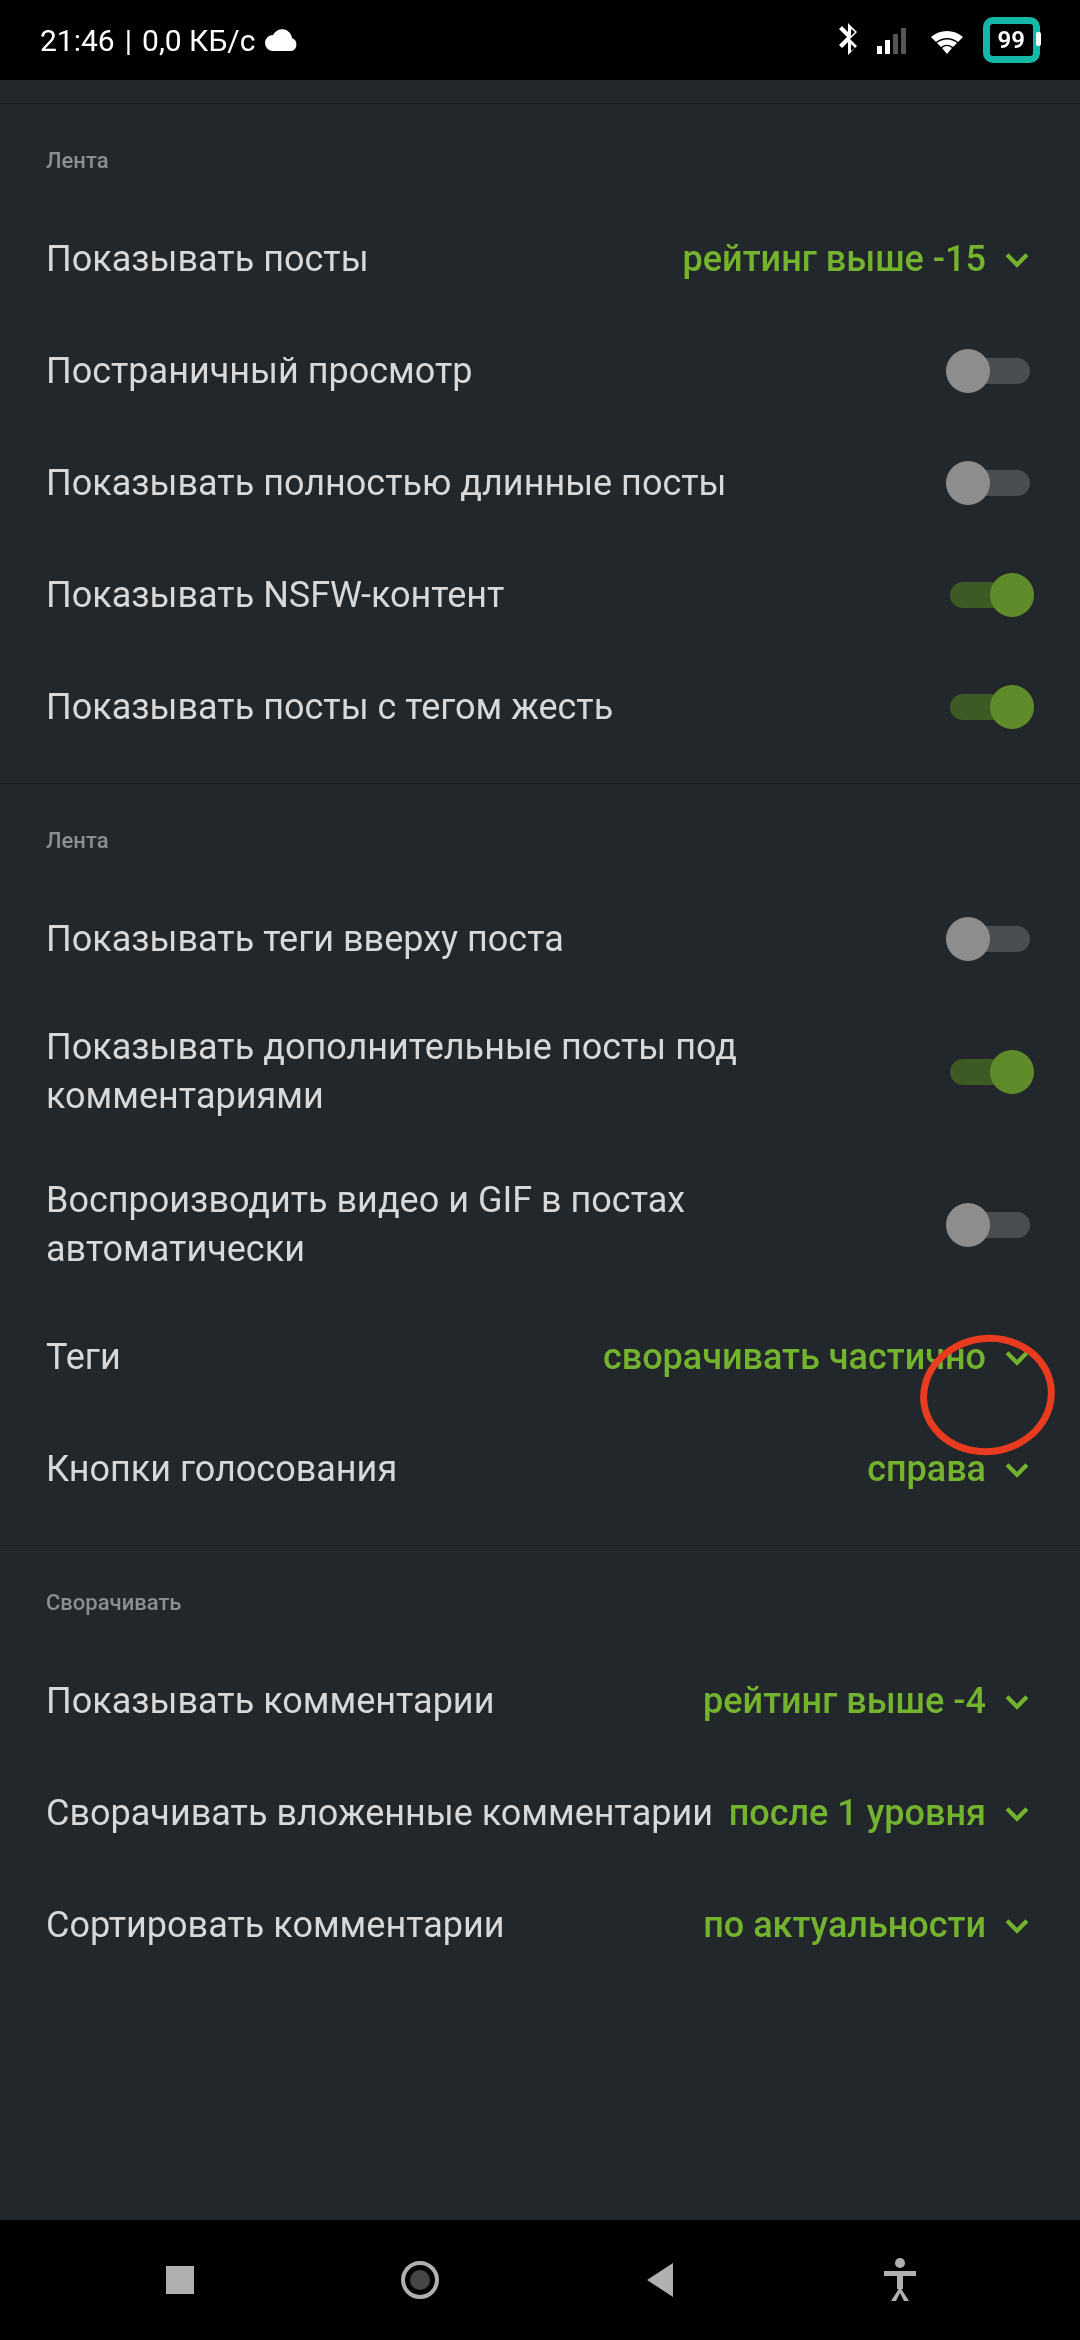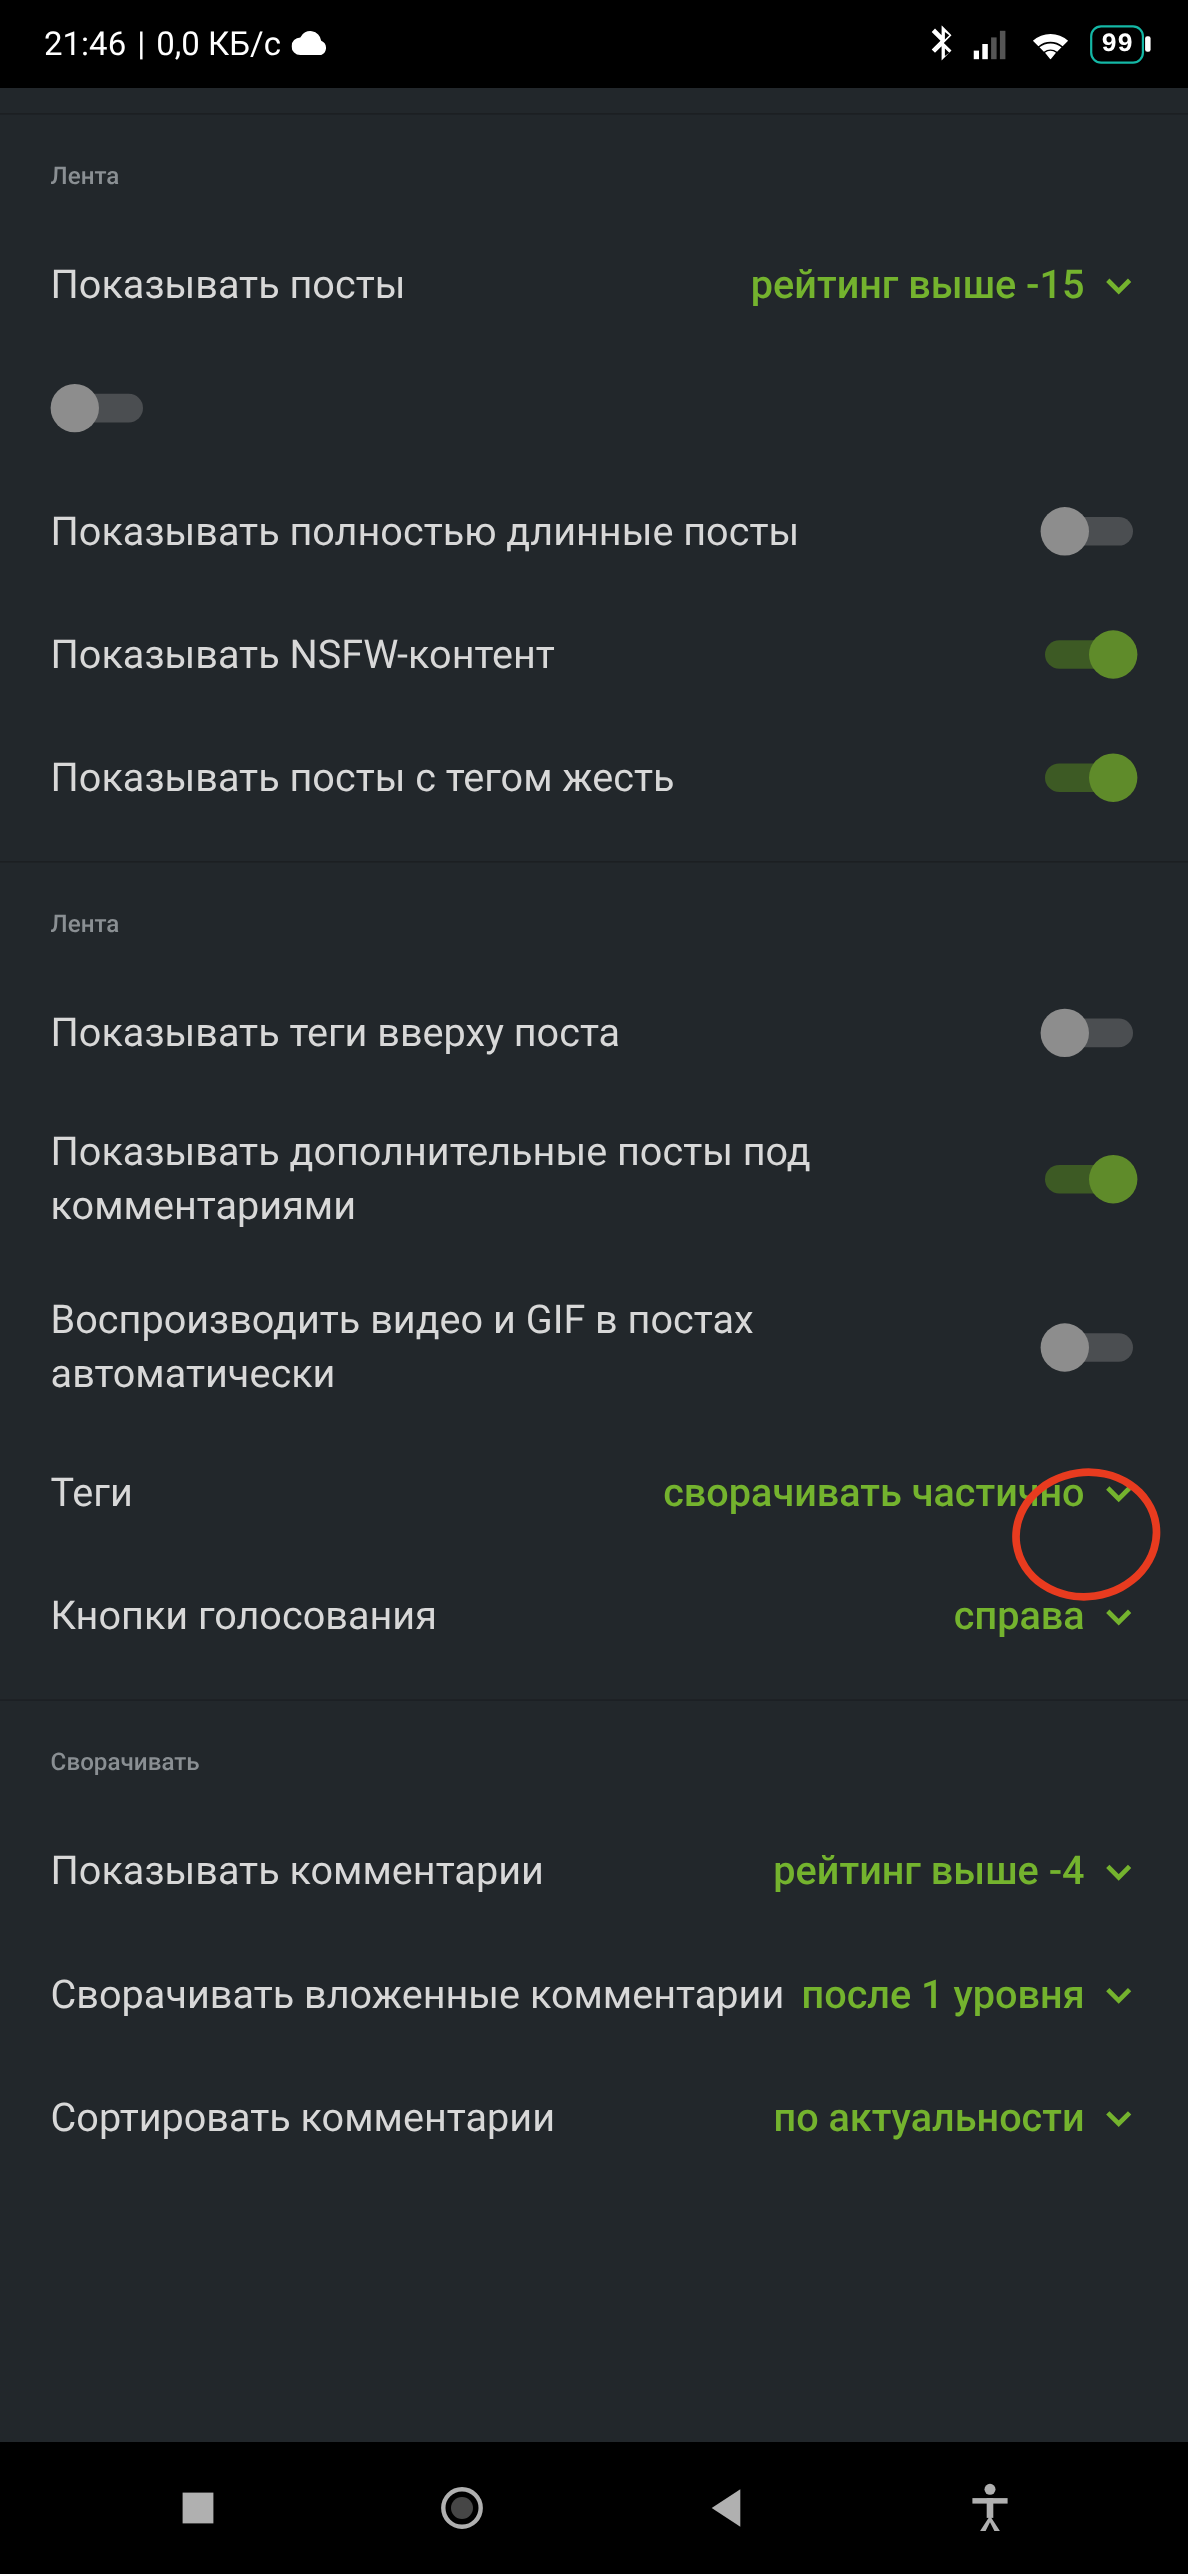--- a/index.html
+++ b/index.html
@@ -35,27 +35,26 @@
     gap: 10px;
     text-align: right;
   }
   .status-right {
     display: flex;
     align-items: center;
     gap: 18px;
   }
   .status-right svg { display: block; }
   .battery-box {
-    border: 2px solid #14b8a6;
+    border: 7px solid #14b8a6;
     border-radius: 10px;
     padding: 2px 8px;
     font-size: 24px;
     font-weight: 600;
     position: relative;
-    font-family: Liberation Mono, monospace;
   }
   .battery-box::after {
     content: "";
     position: absolute;
     right: -8px;
     top: 8px;
     width: 5px;
     height: 14px;
     background: #fff;
     border-radius: 2px;
@@ -216,20 +215,21 @@
         <span>рейтинг выше -15</span>
         <span class="chevron">
           <svg width="34" height="34" viewBox="0 0 24 24">
               <path fill="none" stroke="#74b32e" stroke-width="3" d="M5 9l7 7 7-7"></path>
             </svg>
         </span>
       </div>
     </div>
 
     <div class="row">
+      <div class="row-label">Постраничный просмотр</div>
       <div class="toggle off">
         <div class="track"></div>
         <div class="thumb"></div>
       </div>
     </div>
 
     <div class="row">
       <div class="row-label">Показывать полностью длинные посты</div>
       <div class="toggle off">
         <div class="track"></div>

